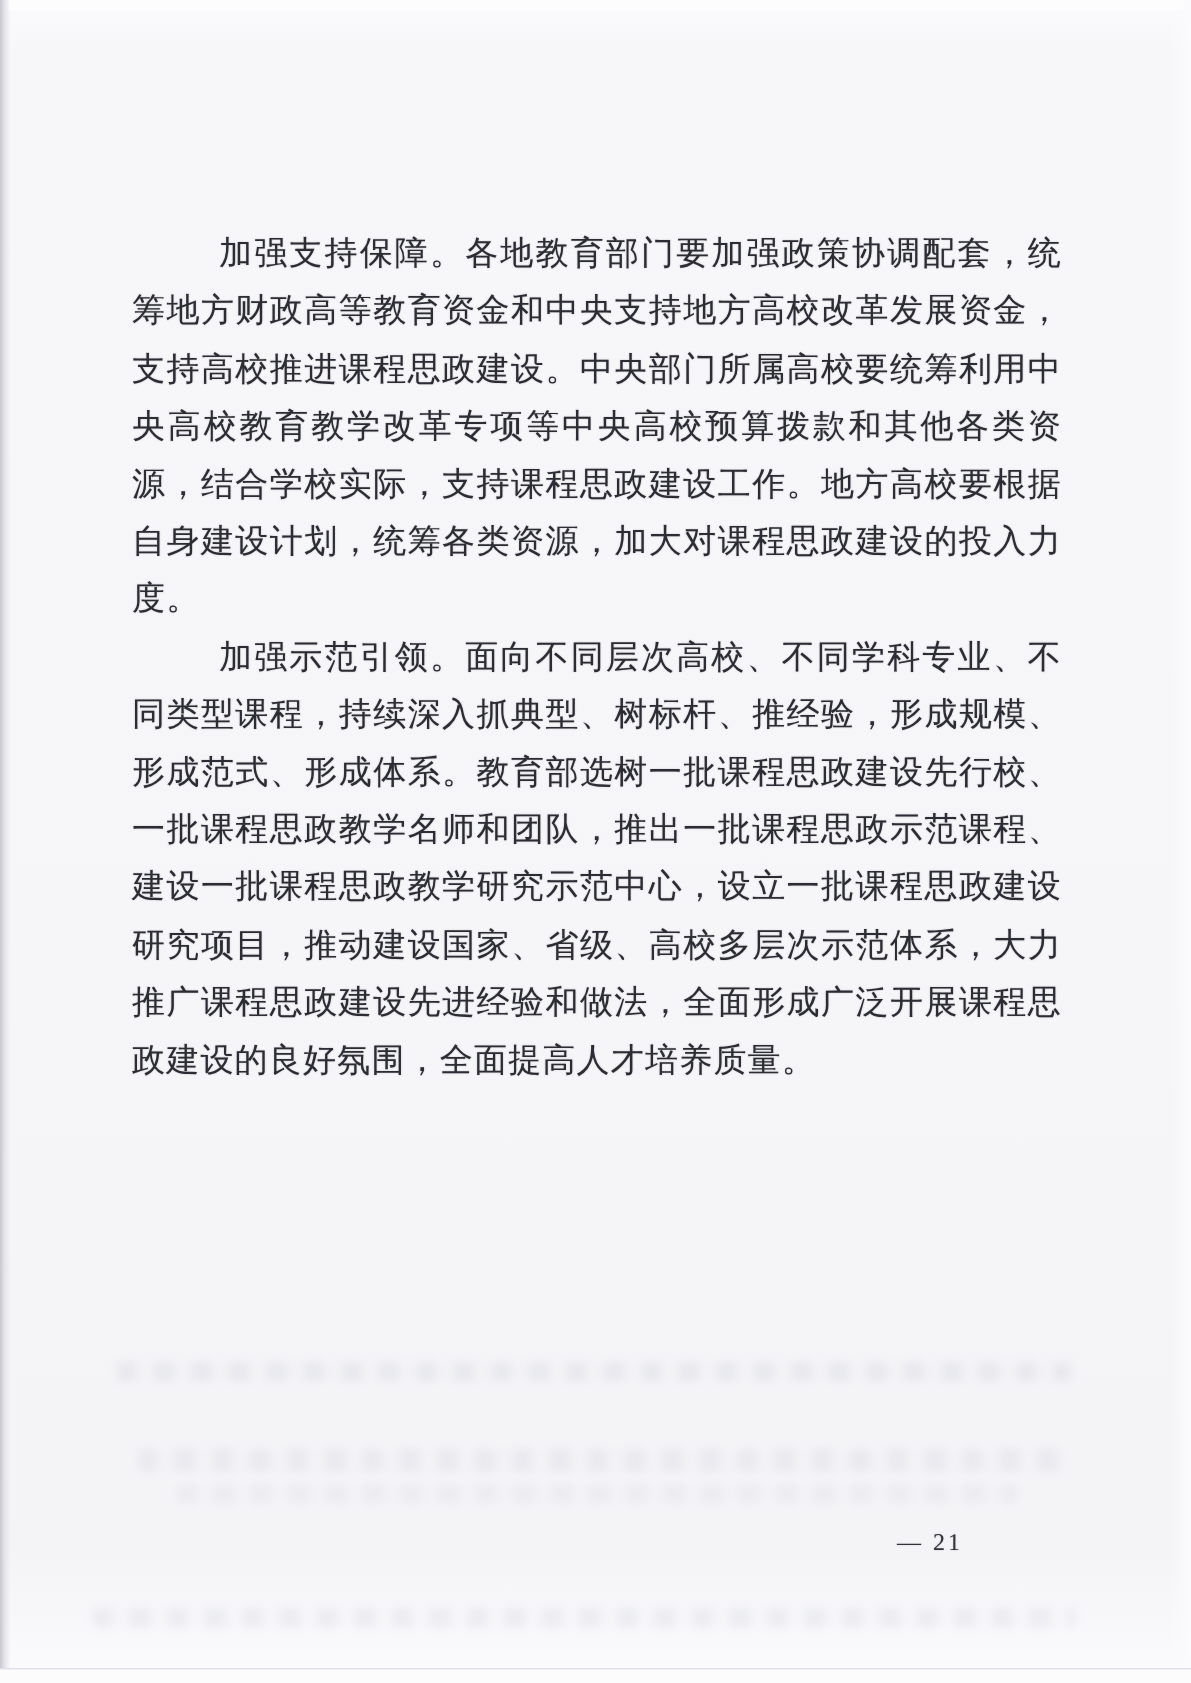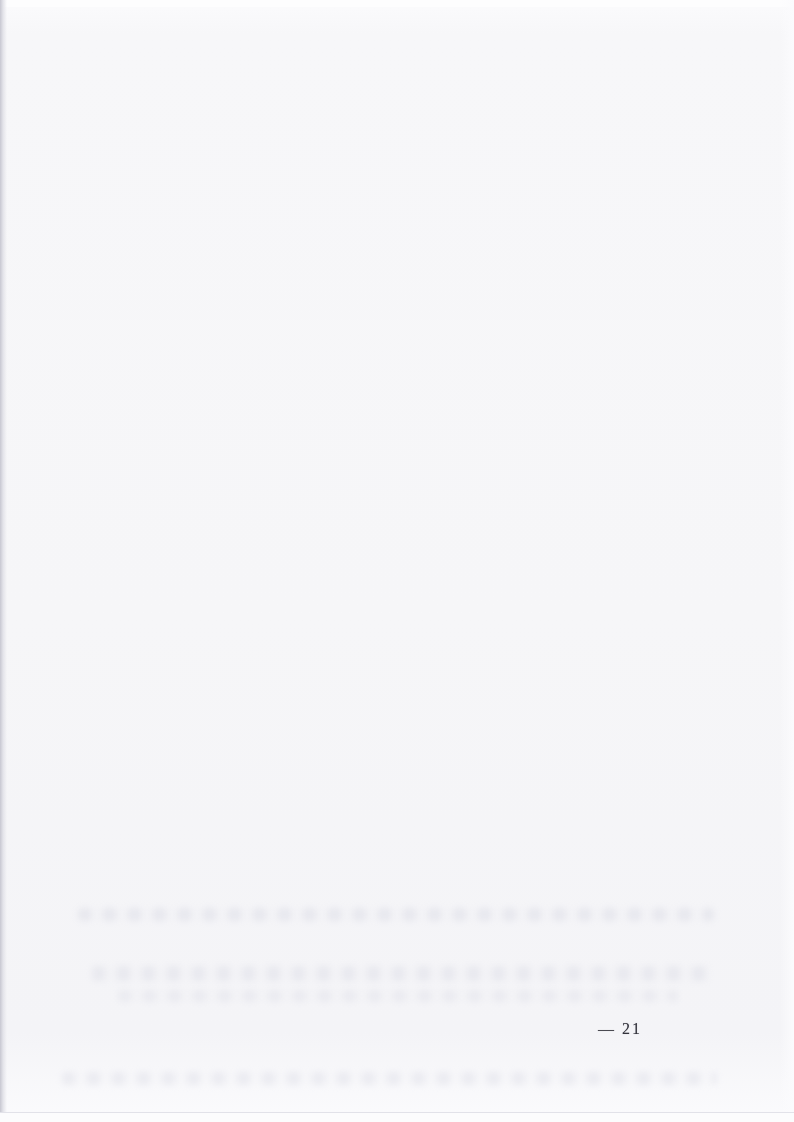--- a/index.html
+++ b/index.html
@@ -90,20 +90,22 @@
 </head>
 <body>
 
 <div class="scan-page">
 
   <div class="edge-top"></div>
   <div class="edge-left"></div>
   <div class="edge-right"></div>
 
   <div class="doc-body">
+    <p class="para">加强支持保障。各地教育部门要加强政策协调配套，统筹地方财政高等教育资金和中央支持地方高校改革发展资金，支持高校推进课程思政建设。中央部门所属高校要统筹利用中央高校教育教学改革专项等中央高校预算拨款和其他各类资源，结合学校实际，支持课程思政建设工作。地方高校要根据自身建设计划，统筹各类资源，加大对课程思政建设的投入力度。</p>
+    <p class="para">加强示范引领。面向不同层次高校、不同学科专业、不同类型课程，持续深入抓典型、树标杆、推经验，形成规模、形成范式、形成体系。教育部选树一批课程思政建设先行校、一批课程思政教学名师和团队，推出一批课程思政示范课程、建设一批课程思政教学研究示范中心，设立一批课程思政建设研究项目，推动建设国家、省级、高校多层次示范体系，大力推广课程思政建设先进经验和做法，全面形成广泛开展课程思政建设的良好氛围，全面提高人才培养质量。</p>
   </div>
 
   <div class="ghost ghost-1"></div>
   <div class="ghost ghost-2"></div>
   <div class="ghost ghost-3"></div>
   <div class="ghost ghost-4"></div>
 
   <div class="page-number">— 21</div>
 
   <div class="edge-bottom"></div>

